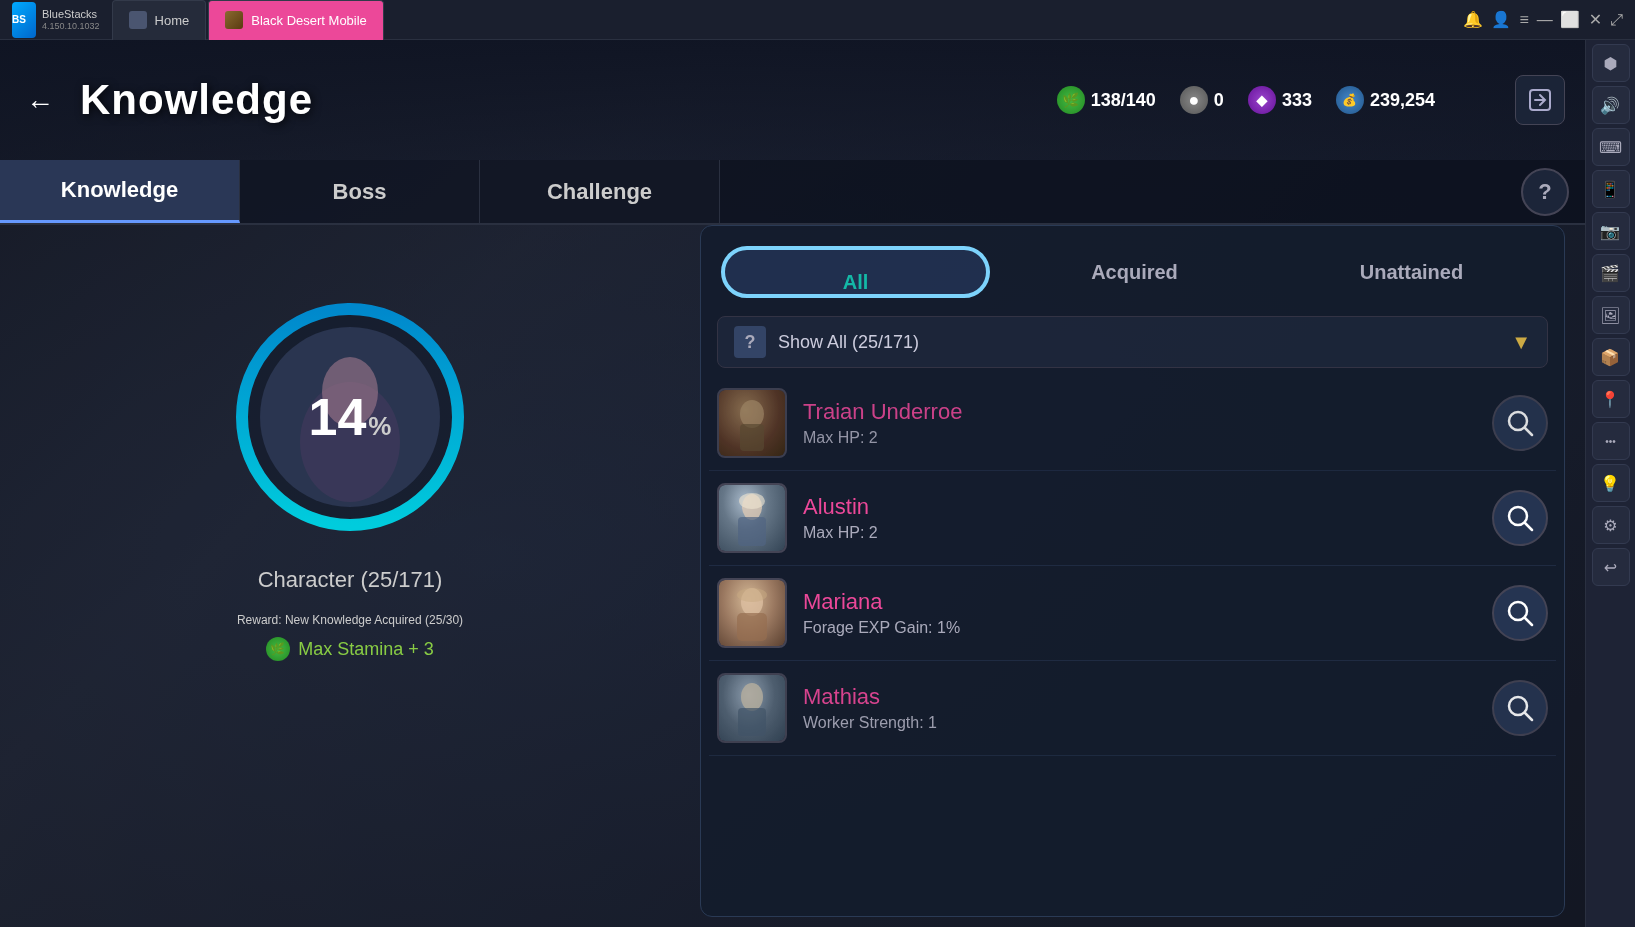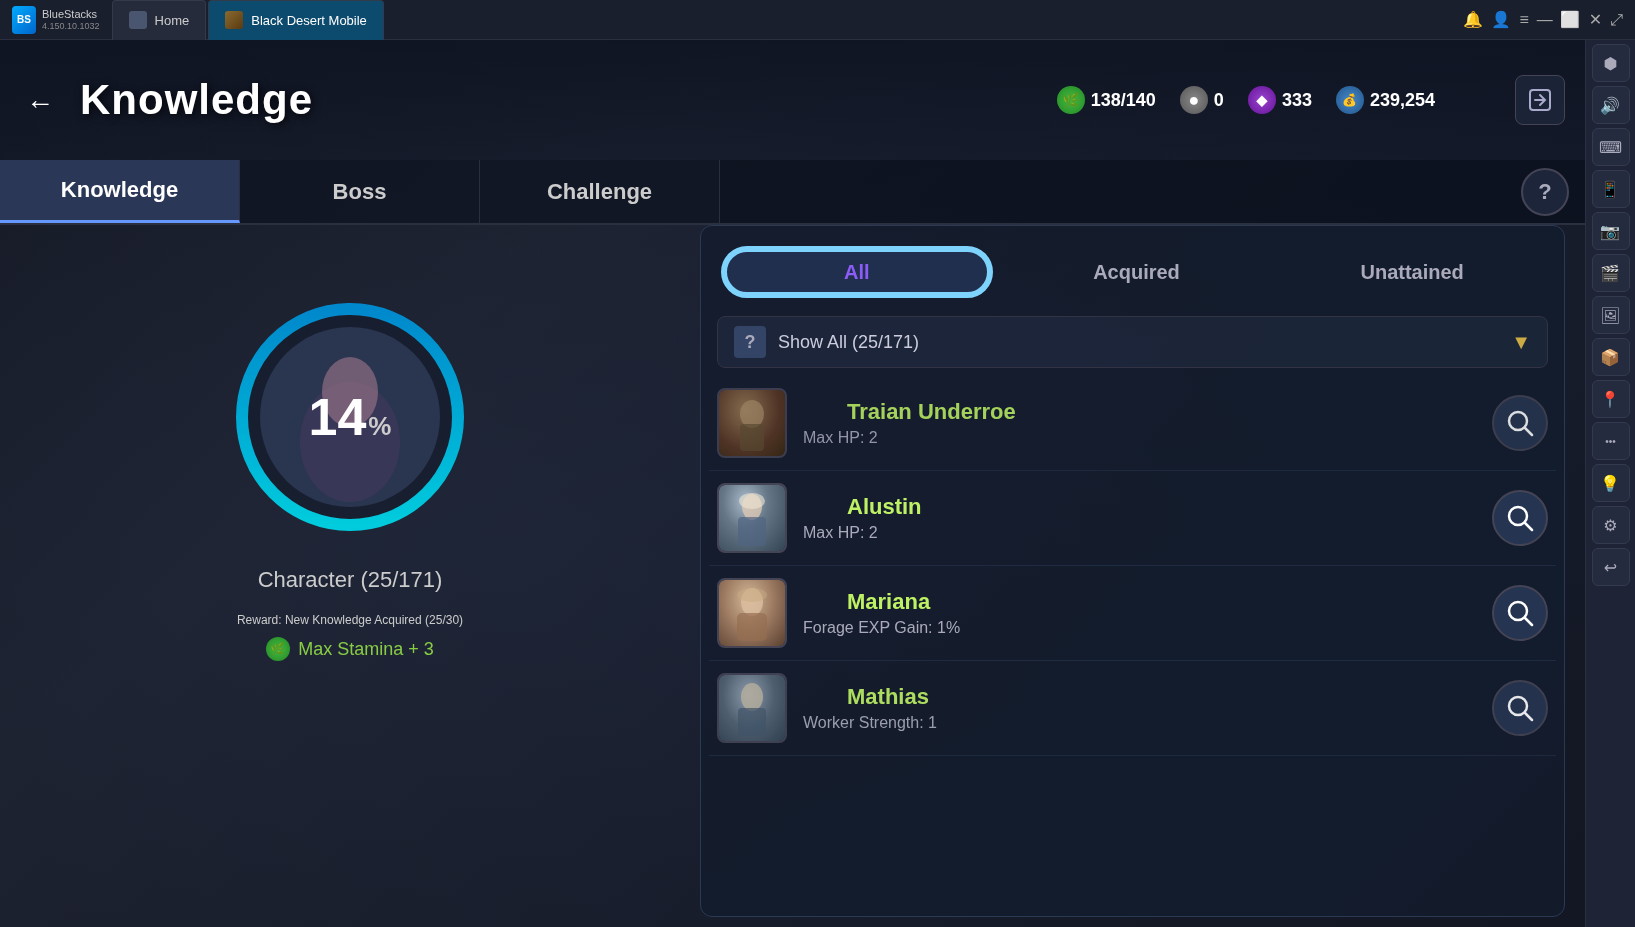--- a/index.html
+++ b/index.html
@@ -41,24 +41,24 @@
     }
 
     .bs-logo {
       display: flex;
       align-items: center;
       gap: 6px;
       padding: 0 12px;
       min-width: 110px;
     }
     .bs-icon {
-      width: 24px; height: 28px;
+      width: 24px; height: 36px;
       background: linear-gradient(135deg, #00aaff, #0066cc);
       border-radius: 4px;
-      display: flex; align-items: center; justify-content: center;
+      display: flex; align-items: center; 
       font-size: 10px; color: white; font-weight: bold;
     }
     .bs-title {
       color: #ccc;
       font-size: 11px;
       line-height: 1.2;
     }
     .bs-version { font-size: 9px; color: #888; }
 
     .tab-bar {
@@ -73,21 +73,21 @@
       gap: 8px;
       padding: 0 16px;
       background: #252b3a;
       border-radius: 4px 4px 0 0;
       cursor: pointer;
       color: #ccc;
       font-size: 13px;
       border: 1px solid #333a4a;
       border-bottom: none;
     }
-    .tab-item.active { background: #0c4a6e; color: white; }
+    .tab-item.active { background: #ec4899; color: white; }
     .tab-icon {
       width: 18px; height: 18px;
       background: #4a5570;
       border-radius: 3px;
     }
 
     .bs-controls {
       display: flex;
       align-items: center;
       gap: 8px;
@@ -331,22 +331,23 @@
       justify-content: center;
       font-size: 20px;
       font-weight: 600;
       cursor: pointer;
       border: 2px solid transparent;
       color: #aab;
       background: transparent;
     }
     .filter-tab.active {
       background: rgba(40,60,100,0.6);
-      border: 6px solid #7dd3fc;
-      color: #8b5cf6;
+      border: 4px solid #7dd3fc;
+      color: #14b8a6;
+      align-items: flex-end;
     }
 
     
     .category-dropdown {
       margin: 8px 16px;
       background: rgba(30,40,60,0.8);
       border: 1px solid #334;
       border-radius: 8px;
       height: 52px;
       display: flex;
@@ -410,25 +411,24 @@
     
     .avatar-traian { background: radial-gradient(ellipse at 40% 30%, #7a6a55, #4a3825); }
     .avatar-alustin { background: radial-gradient(ellipse at 40% 30%, #778899, #334455); }
     .avatar-mariana { background: radial-gradient(ellipse at 40% 30%, #c4a882, #7a6050); }
     .avatar-mathias { background: radial-gradient(ellipse at 40% 30%, #8899aa, #445566); }
 
     .npc-info {
       flex: 1;
     }
     .npc-name {
-      color: #bef264;
+      color: #ec4899;
       font-size: 22px;
-      font-weight: 700;
+      font-weight: 400;
       margin-bottom: 4px;
-      margin-left: 44px;
     }
     .npc-stat {
       color: #aab;
       font-size: 16px;
     }
 
     .search-btn {
       width: 56px; height: 56px;
       background: rgba(40,55,85,0.9);
       border: 2px solid #445;

